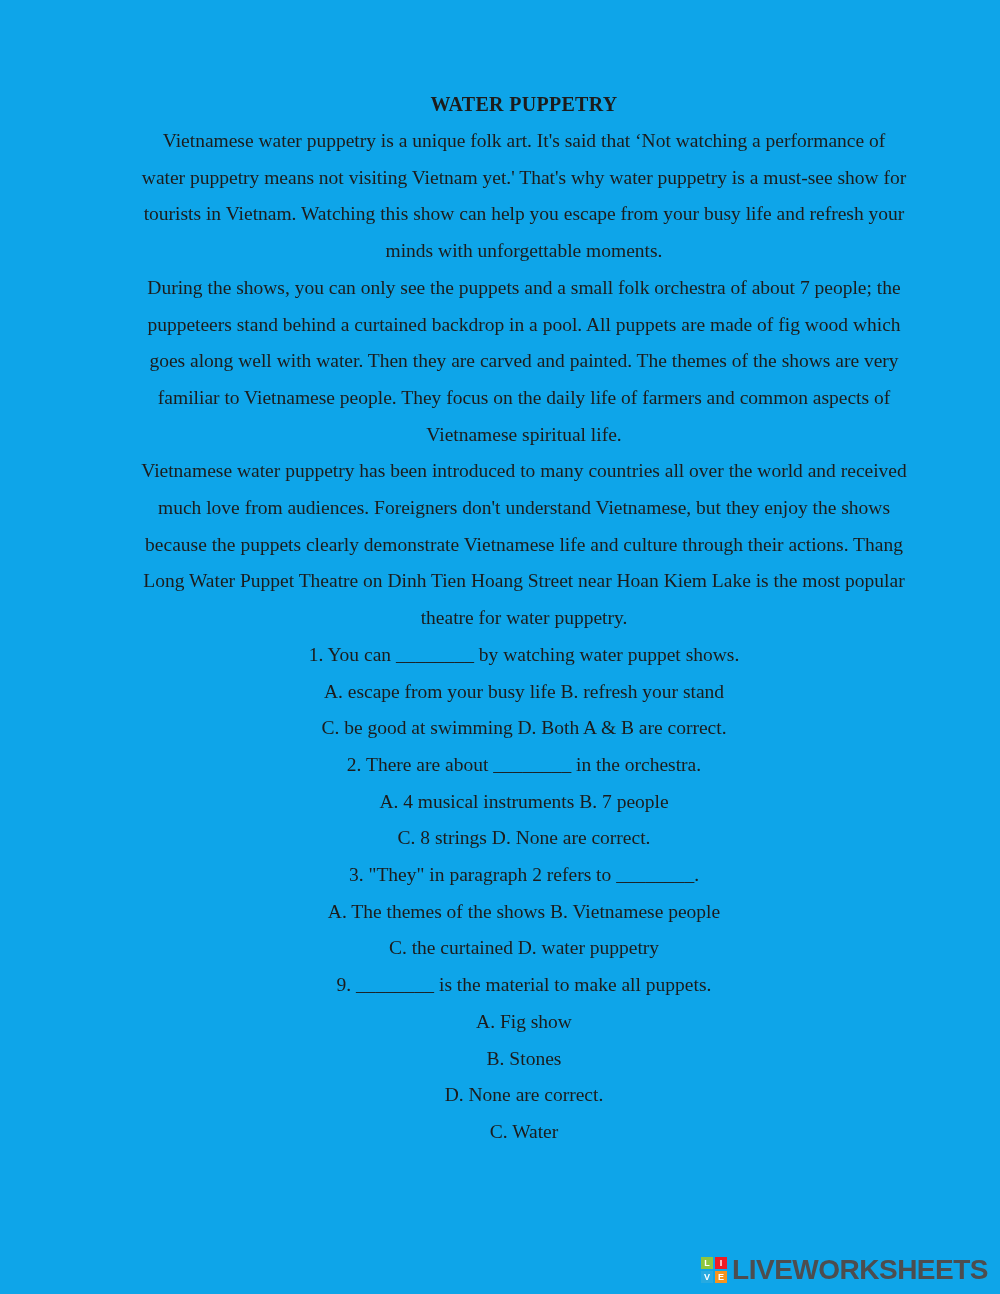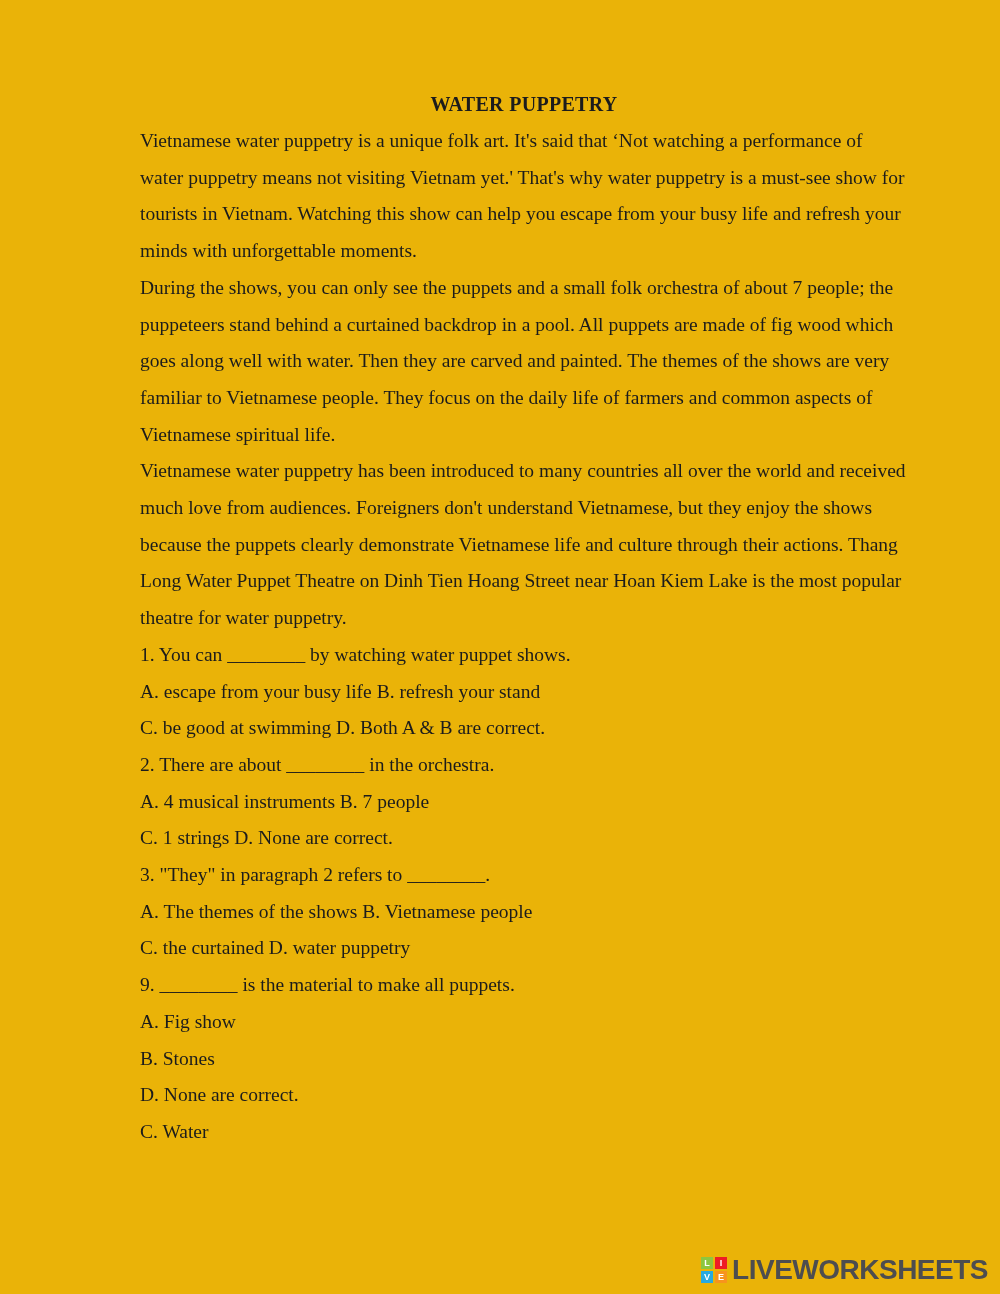--- a/index.html
+++ b/index.html
@@ -5,39 +5,39 @@
   * { box-sizing: border-box; margin: 0; padding: 0; }
   html, body { background: #ffffff; }
   body {
     width: 1000px; height: 1294px;
     font-family: "Liberation Serif", serif;
     color: #1c1c1c;
   }
   .page {
     position: relative;
     width: 1000px; height: 1294px;
-    background: #eab308;
+    background: #0ea5e9;
     overflow: hidden;
   }
   .content {
     position: absolute;
     left: 140px; top: 86px;
     width: 768px;
   }
   .title {
     text-align: center;
     font-size: 20px;
     font-weight: bold;
     line-height: 37px;
     letter-spacing: 0.3px;
   }
   .para, .q-line {
     font-size: 19.5px;
     line-height: 36.7px;
-    text-align: left;
+    text-align: center;
   }
   .footer {
     position: absolute;
     right: 12px; bottom: 8px;
     display: flex;
     align-items: center;
     gap: 5px;
   }
   .logo-grid {
     display: grid;
@@ -86,21 +86,21 @@
         <p class="q-line">1. You can ________ by watching water puppet shows.</p>
 
         <p class="q-line">A. escape from your busy life B. refresh your stand</p>
 
         <p class="q-line">C. be good at swimming D. Both A &amp; B are correct.</p>
 
         <p class="q-line">2. There are about ________ in the orchestra.</p>
 
         <p class="q-line">A. 4 musical instruments B. 7 people</p>
 
-        <p class="q-line">C. 1 strings D. None are correct.</p>
+        <p class="q-line">C. 8 strings D. None are correct.</p>
 
         <p class="q-line">3. "They" in paragraph 2 refers to ________.</p>
 
         <p class="q-line">A. The themes of the shows B. Vietnamese people</p>
 
         <p class="q-line">C. the curtained D. water puppetry</p>
 
         <p class="q-line">9. ________ is the material to make all puppets.</p>
 
         <p class="q-line">A. Fig show</p>

